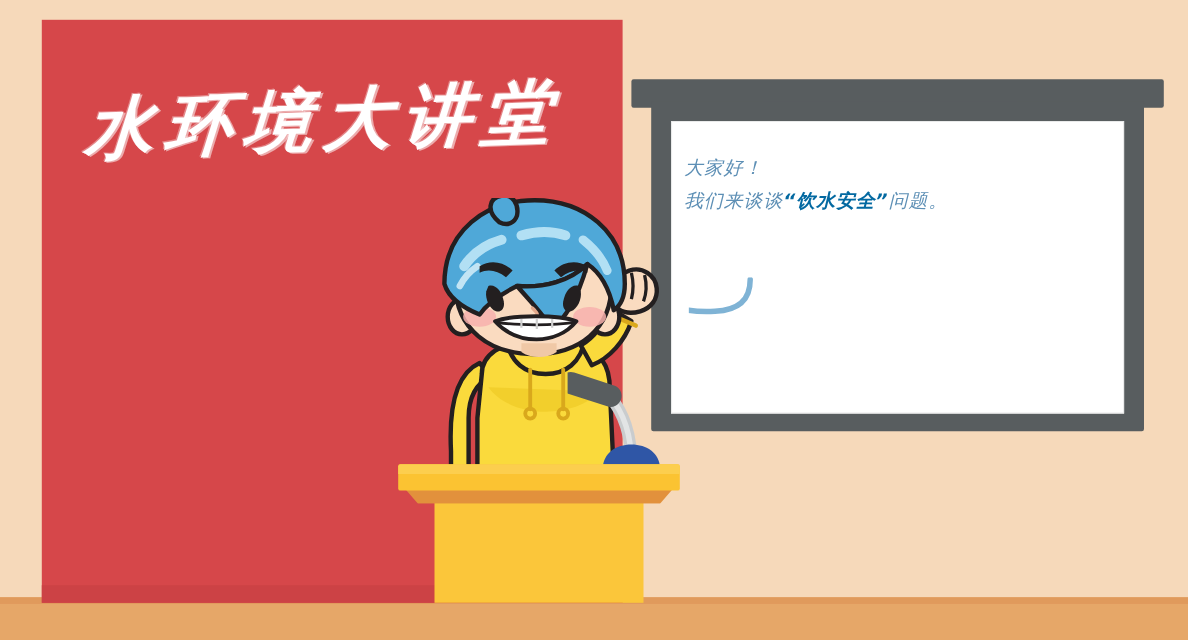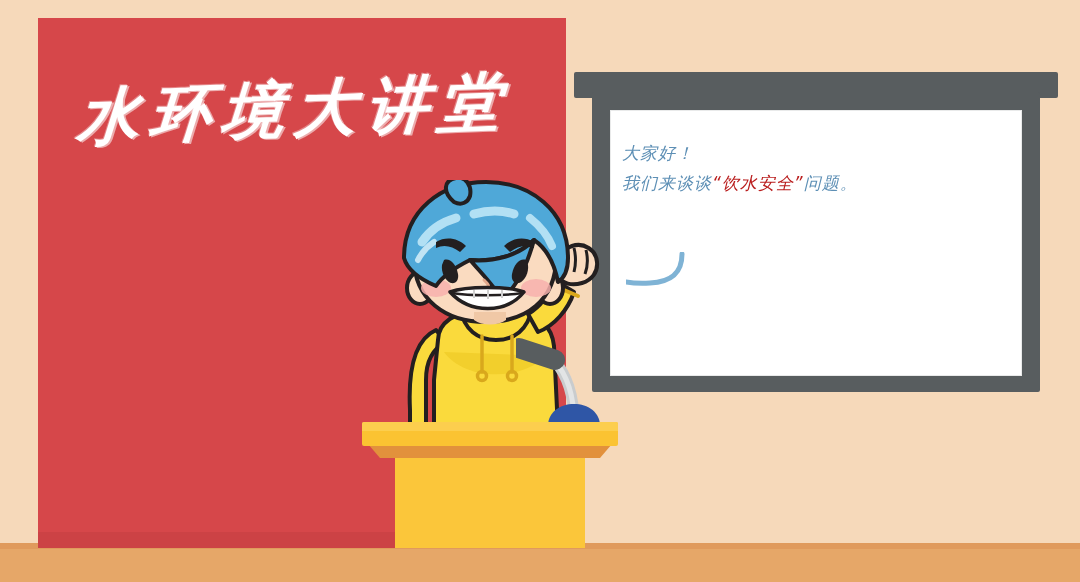--- a/index.html
+++ b/index.html
@@ -98,21 +98,21 @@
     width: 396px;
     color: #5d8fb5;
     font-family: "DejaVu Sans", "Liberation Sans", sans-serif;
     font-size: 17px;
     line-height: 30px;
     letter-spacing: 1px;
     font-style: italic;
     white-space: nowrap;
   }
   .board-text .ln { display: block; }
-  .board-text .kw { font-weight: 400; color: #b91c1c; }
+  .board-text .kw { font-weight: 700; color: #0369a1; }
   .board-swoosh {
     position: absolute;
     left: 626px; top: 252px;
     width: 62px; height: 40px;
     overflow: hidden;
   }
 
   
   .character { position: absolute; left: 378px; top: 180px; width: 235px; height: 270px; }
 

